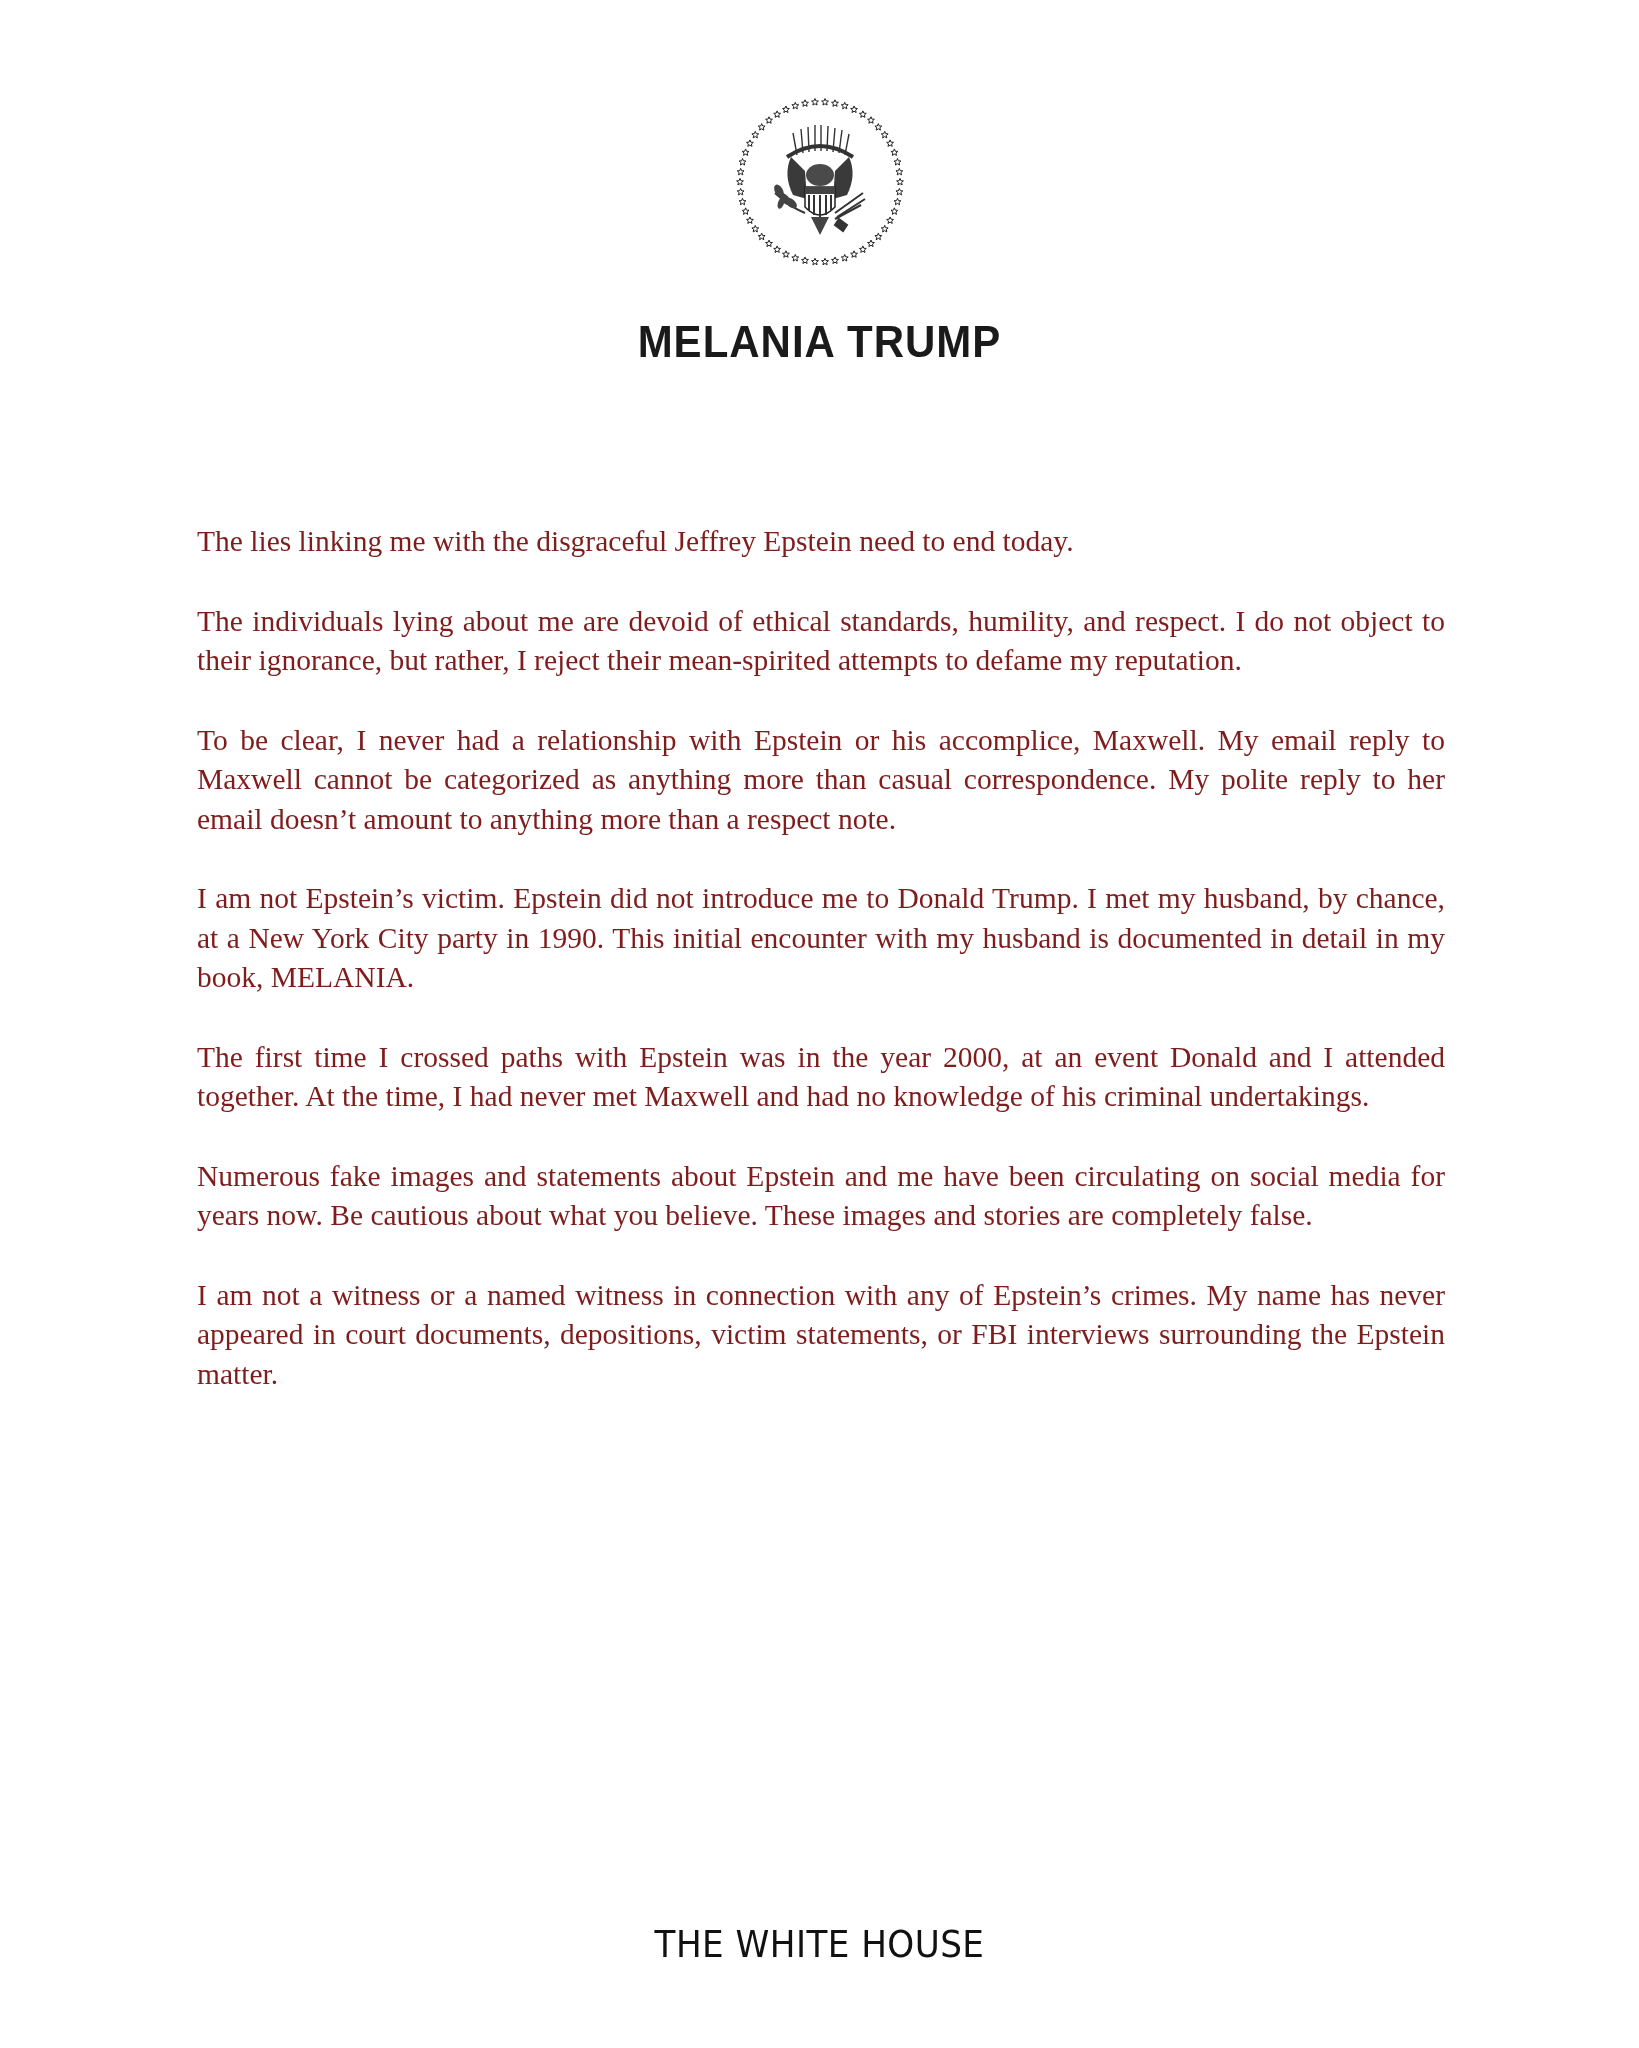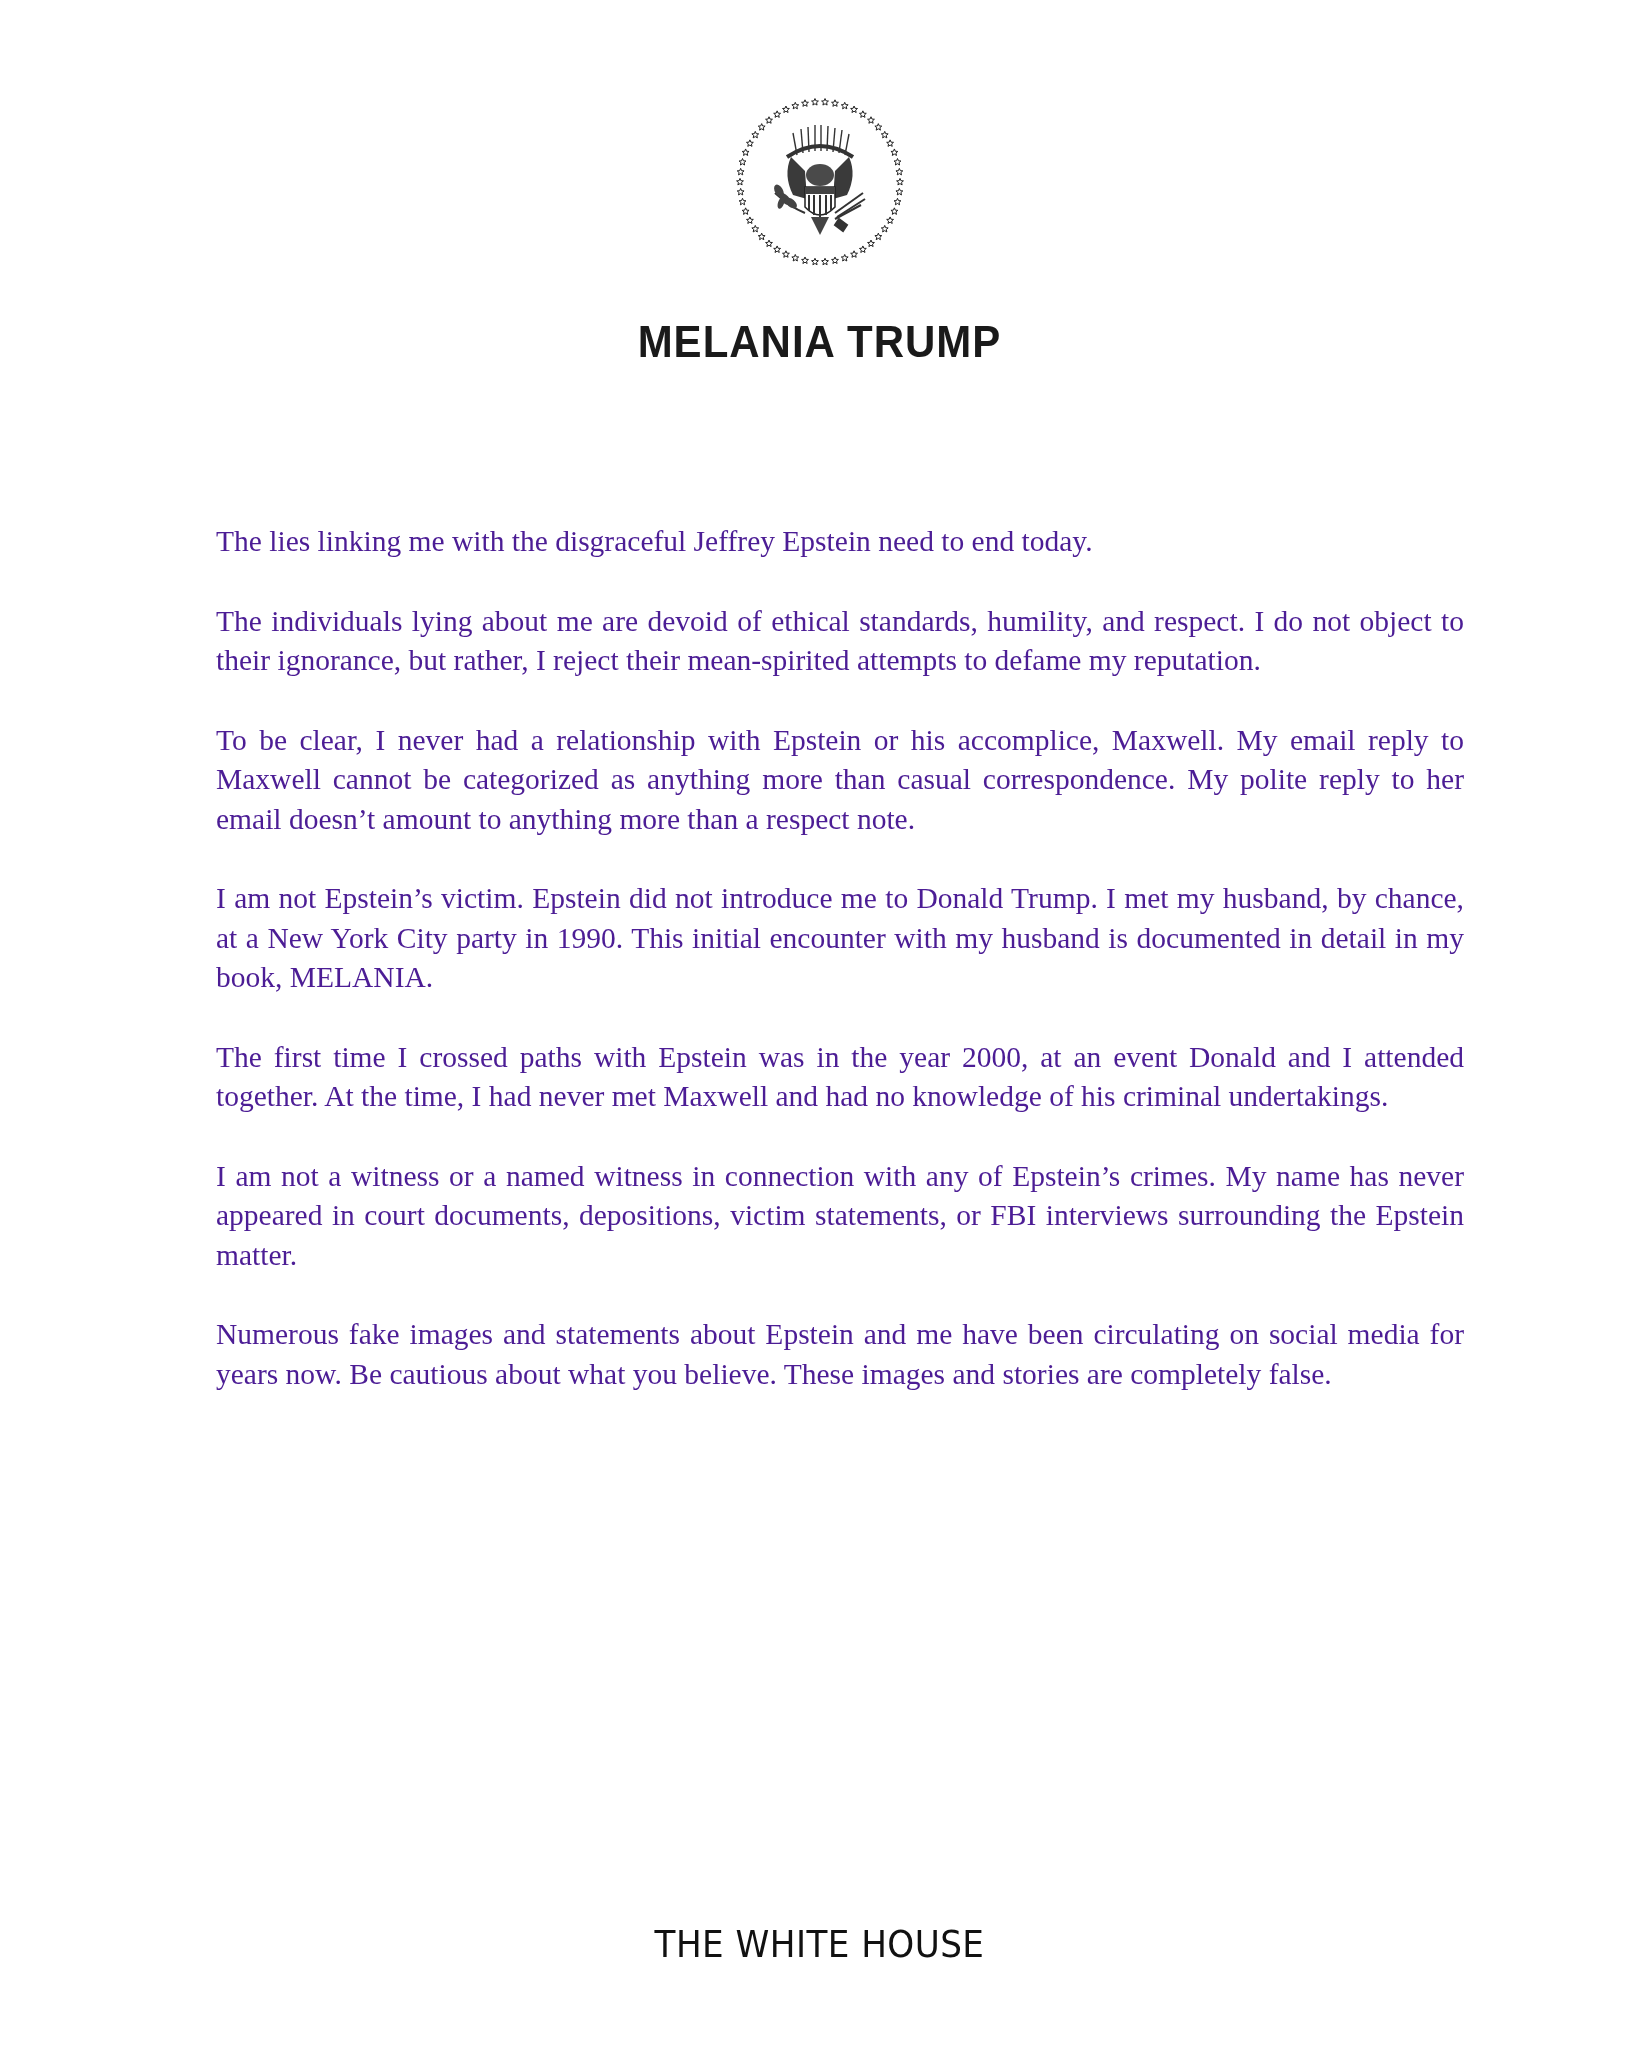--- a/index.html
+++ b/index.html
@@ -29,27 +29,27 @@
       text-align: center;
       font-family: "Liberation Sans", sans-serif;
       font-weight: bold;
       font-size: 42px;
       letter-spacing: 1px;
       color: #1a1a1a;
       transform: scaleY(1.05);
     }
     .body-text {
       position: absolute;
-      left: 216px;
+      left: 197px;
       top: 522px;
       width: 1248px;
       font-family: "Liberation Serif", serif;
       font-size: 29.5px;
       line-height: 39.5px;
-      color: #4c1d95;
+      color: #7f1d1d;
       text-align: justify;
     }
     .body-text p {
       margin: 0 0 40px 0;
     }
     .body-text p.single {
       text-align: left;
     }
     .footer {
       position: absolute;
@@ -169,17 +169,17 @@
 </svg>
 
 <div class="letterhead-name">MELANIA TRUMP</div>
 
 <div class="body-text">
   <p class="single">The lies linking me with the disgraceful Jeffrey Epstein need to end today.</p>
   <p>The individuals lying about me are devoid of ethical standards, humility, and respect.  I do not object to their ignorance, but rather, I reject their mean-spirited attempts to defame my reputation.</p>
   <p>To be clear, I never had a relationship with Epstein or his accomplice, Maxwell.  My email reply to Maxwell cannot be categorized as anything more than casual correspondence.  My polite reply to her email doesn’t amount to anything more than a respect note.</p>
   <p>I am not Epstein’s victim.  Epstein did not introduce me to Donald Trump.  I met my husband, by chance, at a New York City party in 1990.  This initial encounter with my husband is documented in detail in my book, MELANIA.</p>
   <p>The first time I crossed paths with Epstein was in the year 2000, at an event Donald and I attended together.  At the time, I had never met Maxwell and had no knowledge of his criminal undertakings.</p>
+  <p>Numerous fake images and statements about Epstein and me have been circulating on social media for years now.  Be cautious about what you believe.  These images and stories are completely false.</p>
   <p>I am not a witness or a named witness in connection with any of Epstein’s crimes.  My name has never appeared in court documents, depositions, victim statements, or FBI interviews surrounding the Epstein matter.</p>
-  <p>Numerous fake images and statements about Epstein and me have been circulating on social media for years now.  Be cautious about what you believe.  These images and stories are completely false.</p>
 </div>
 
 <div class="footer">THE WHITE HOUSE</div>
 
 </body></html>

